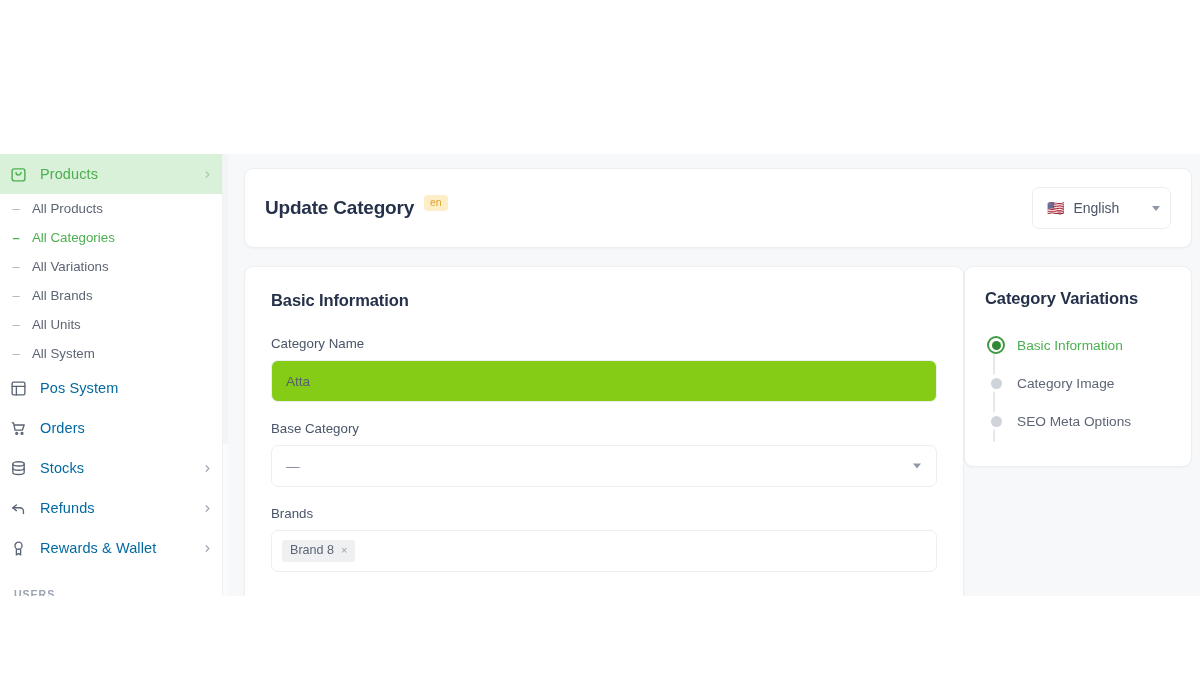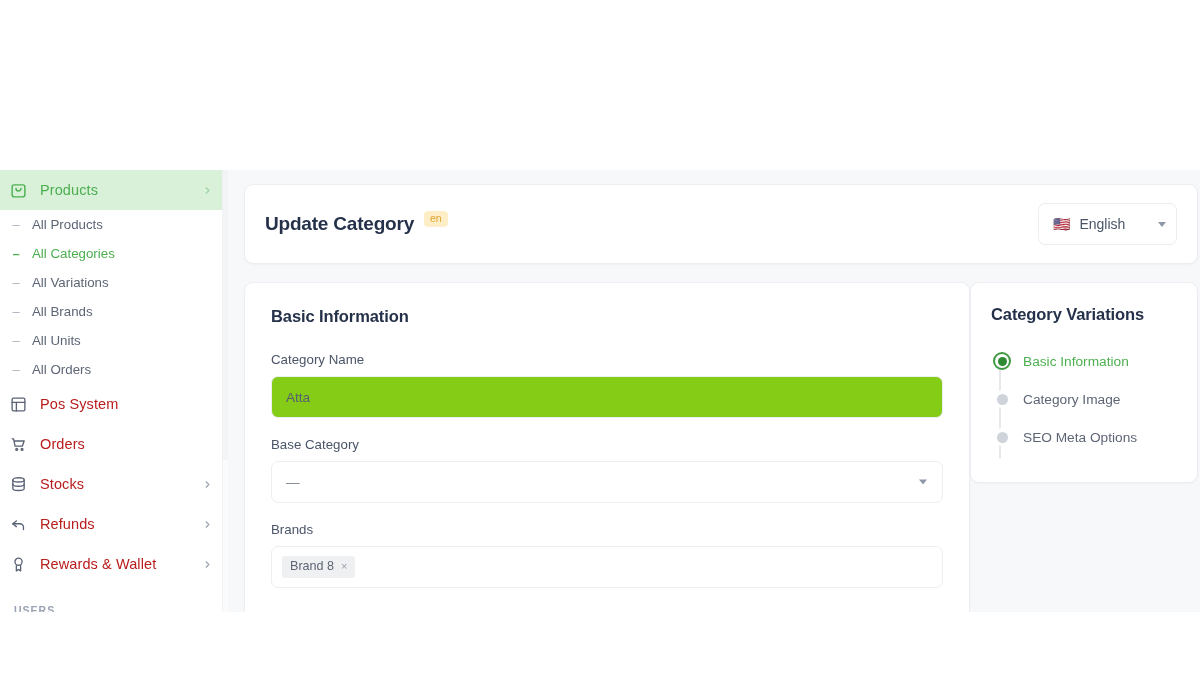--- a/index.html
+++ b/index.html
@@ -10,21 +10,21 @@
     overflow: hidden;
     background: #ffffff;
     font-family: "Liberation Sans", sans-serif;
     -webkit-font-smoothing: antialiased;
   }
 
   
   #app-viewport {
     position: absolute;
     left: 0;
-    top: 170px;
+    top: 154px;
     width: 1200px;
     height: 442px;
     background: #f7f8fa;
     display: flex;
     overflow: hidden;
   }
 
   
   #sidebar {
     width: 228px;
@@ -52,21 +52,21 @@
     display: flex;
     align-items: center;
     justify-content: center;
     margin-right: 12px;
     color: #5b6475;
   }
   .nav-group-item.active .nav-ico { color: #4caf50; }
   .nav-group-item .nav-label {
     flex: 1;
     font-size: 14.5px;
-    color: #b91c1c;
+    color: #0369a1;
     letter-spacing: .1px;
   }
   .nav-group-item.active .nav-label { color: #4caf50; }
   .nav-group-item .nav-chev {
     width: 14px;
     height: 14px;
     color: #9aa3b2;
     display: flex;
     align-items: center;
     justify-content: center;
@@ -120,21 +120,21 @@
     top: 0;
     left: 0;
     width: 6px;
     height: 290px;
     background: #f3f4f6;
   }
 
   
   #content {
     flex: 1;
-    padding: 14px 2px 0 16px;
+    padding: 14px 8px 0 16px;
     overflow: hidden;
   }
 
   .card {
     background: #ffffff;
     border: 1px solid #eceef1;
     border-radius: 9px;
     box-shadow: 0 1px 2px rgba(16,24,40,.035);
   }
 
@@ -380,21 +380,21 @@
       <div class="nav-sub-item">
         <span class="sub-dash">–</span>
         <span class="sub-label">All Brands</span>
       </div>
       <div class="nav-sub-item">
         <span class="sub-dash">–</span>
         <span class="sub-label">All Units</span>
       </div>
       <div class="nav-sub-item">
         <span class="sub-dash">–</span>
-        <span class="sub-label">All Orders</span>
+        <span class="sub-label">All System</span>
       </div>
     </div>
 
     <div class="nav-group-item">
       <span class="nav-ico">
         <svg width="17" height="17" viewBox="0 0 24 24" fill="none" stroke="currentColor" stroke-width="1.9" stroke-linecap="round" stroke-linejoin="round">
           <rect x="3" y="3" width="18" height="18" rx="2"></rect>
             <line x1="3" y1="9" x2="21" y2="9"></line>
             <line x1="9" y1="9" x2="9" y2="21"></line>
         </svg>

